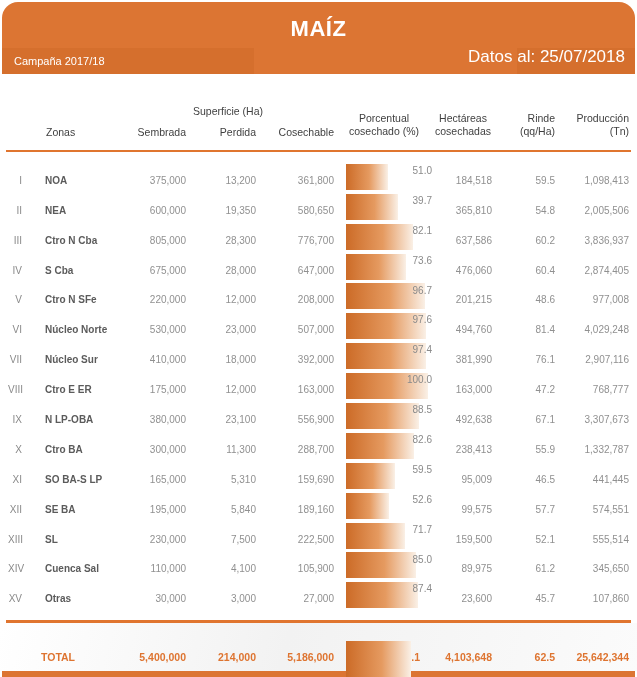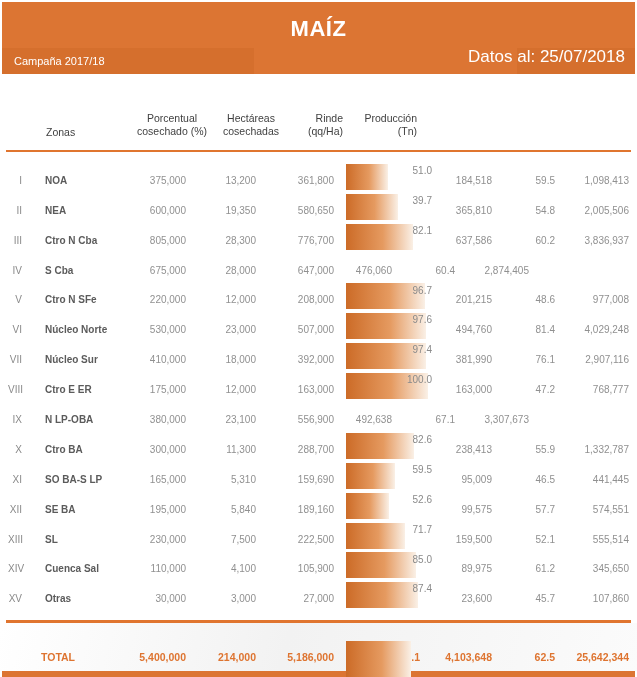--- a/index.html
+++ b/index.html
@@ -1,20 +1,20 @@
 <!DOCTYPE html>
 <html><head>
 <meta charset="utf-8">
 <style>
   * { margin:0; padding:0; box-sizing:border-box; }
   body { background:#ffffff; font-family:"Liberation Sans", sans-serif; }
   .page { position:relative; width:637px; height:677px; background:#ffffff; overflow:hidden; }
 
   
-  .header-band { position:absolute; top:2px; left:2px; right:2px; height:72px; background:#DC7533; }
+  .header-band { position:absolute; top:2px; left:2px; right:2px; height:72px; background:#DC7533;border-radius:16px; }
   .header-title { position:absolute; top:14px; left:0; right:0; text-align:center;
                   color:#ffffff; font-size:22px; font-weight:bold; letter-spacing:0.5px; }
   .sub-rect { position:absolute; bottom:0; height:26px; background:#D56F2D; }
   .sub-rect.left { left:0; width:252px; }
   .sub-rect.right { right:0; width:118px; }
   .campaign { position:absolute; left:12px; bottom:7px; color:#ffffff; font-size:11px; }
   .datos { position:absolute; right:10px; bottom:7px; color:#ffffff; font-size:17px; }
 
   
   .cols { display:flex; padding:0 8px; }
@@ -75,20 +75,28 @@
     <div class="sub-rect right"></div>
     <div class="header-title">MAÍZ</div>
     <div class="campaign">Campaña 2017/18</div>
     <div class="datos">Datos al: 25/07/2018</div>
   </div>
 
   <div class="thead">
     <div class="cols">
       <span class="c w-num"></span>
       <span class="c w-zone zonas-h">Zonas</span>
+      <span class="c group-sup">
+        <span class="group-title">Superficie (Ha)</span>
+        <span class="group-cols">
+          <span class="c w-sem r">Sembrada</span>
+          <span class="c w-per r">Perdida</span>
+          <span class="c w-cos r">Cosechable</span>
+        </span>
+      </span>
       <span class="c w-bar ctr h2l">
         <span>Porcentual</span><br>
         <span>cosechado (%)</span>
       </span>
       <span class="c w-hec ctr h2l">
         <span>Hectáreas</span><br>
         <span>cosechadas</span>
       </span>
       <span class="c w-rin r h2l">
         <span>Rinde</span><br>
@@ -147,20 +155,24 @@
       <span class="c w-rin r">60.2</span>
       <span class="c w-pro r">3,836,937</span>
     </div>
 
     <div class="row cols">
       <span class="c w-num num">IV</span>
       <span class="c w-zone zone">S Cba</span>
       <span class="c w-sem r">675,000</span>
       <span class="c w-per r">28,000</span>
       <span class="c w-cos r">647,000</span>
+      <span class="c w-bar barcell">
+        <span class="bar" style="width: 60.352px;"></span>
+        <span class="pct">73.6</span>
+      </span>
       <span class="c w-hec r">476,060</span>
       <span class="c w-rin r">60.4</span>
       <span class="c w-pro r">2,874,405</span>
     </div>
 
     <div class="row cols">
       <span class="c w-num num">V</span>
       <span class="c w-zone zone">Ctro N SFe</span>
       <span class="c w-sem r">220,000</span>
       <span class="c w-per r">12,000</span>
@@ -218,20 +230,24 @@
       <span class="c w-rin r">47.2</span>
       <span class="c w-pro r">768,777</span>
     </div>
 
     <div class="row cols">
       <span class="c w-num num">IX</span>
       <span class="c w-zone zone">N LP-OBA</span>
       <span class="c w-sem r">380,000</span>
       <span class="c w-per r">23,100</span>
       <span class="c w-cos r">556,900</span>
+      <span class="c w-bar barcell">
+        <span class="bar" style="width: 72.57px;"></span>
+        <span class="pct">88.5</span>
+      </span>
       <span class="c w-hec r">492,638</span>
       <span class="c w-rin r">67.1</span>
       <span class="c w-pro r">3,307,673</span>
     </div>
 
     <div class="row cols">
       <span class="c w-num num">X</span>
       <span class="c w-zone zone">Ctro BA</span>
       <span class="c w-sem r">300,000</span>
       <span class="c w-per r">11,300</span>

